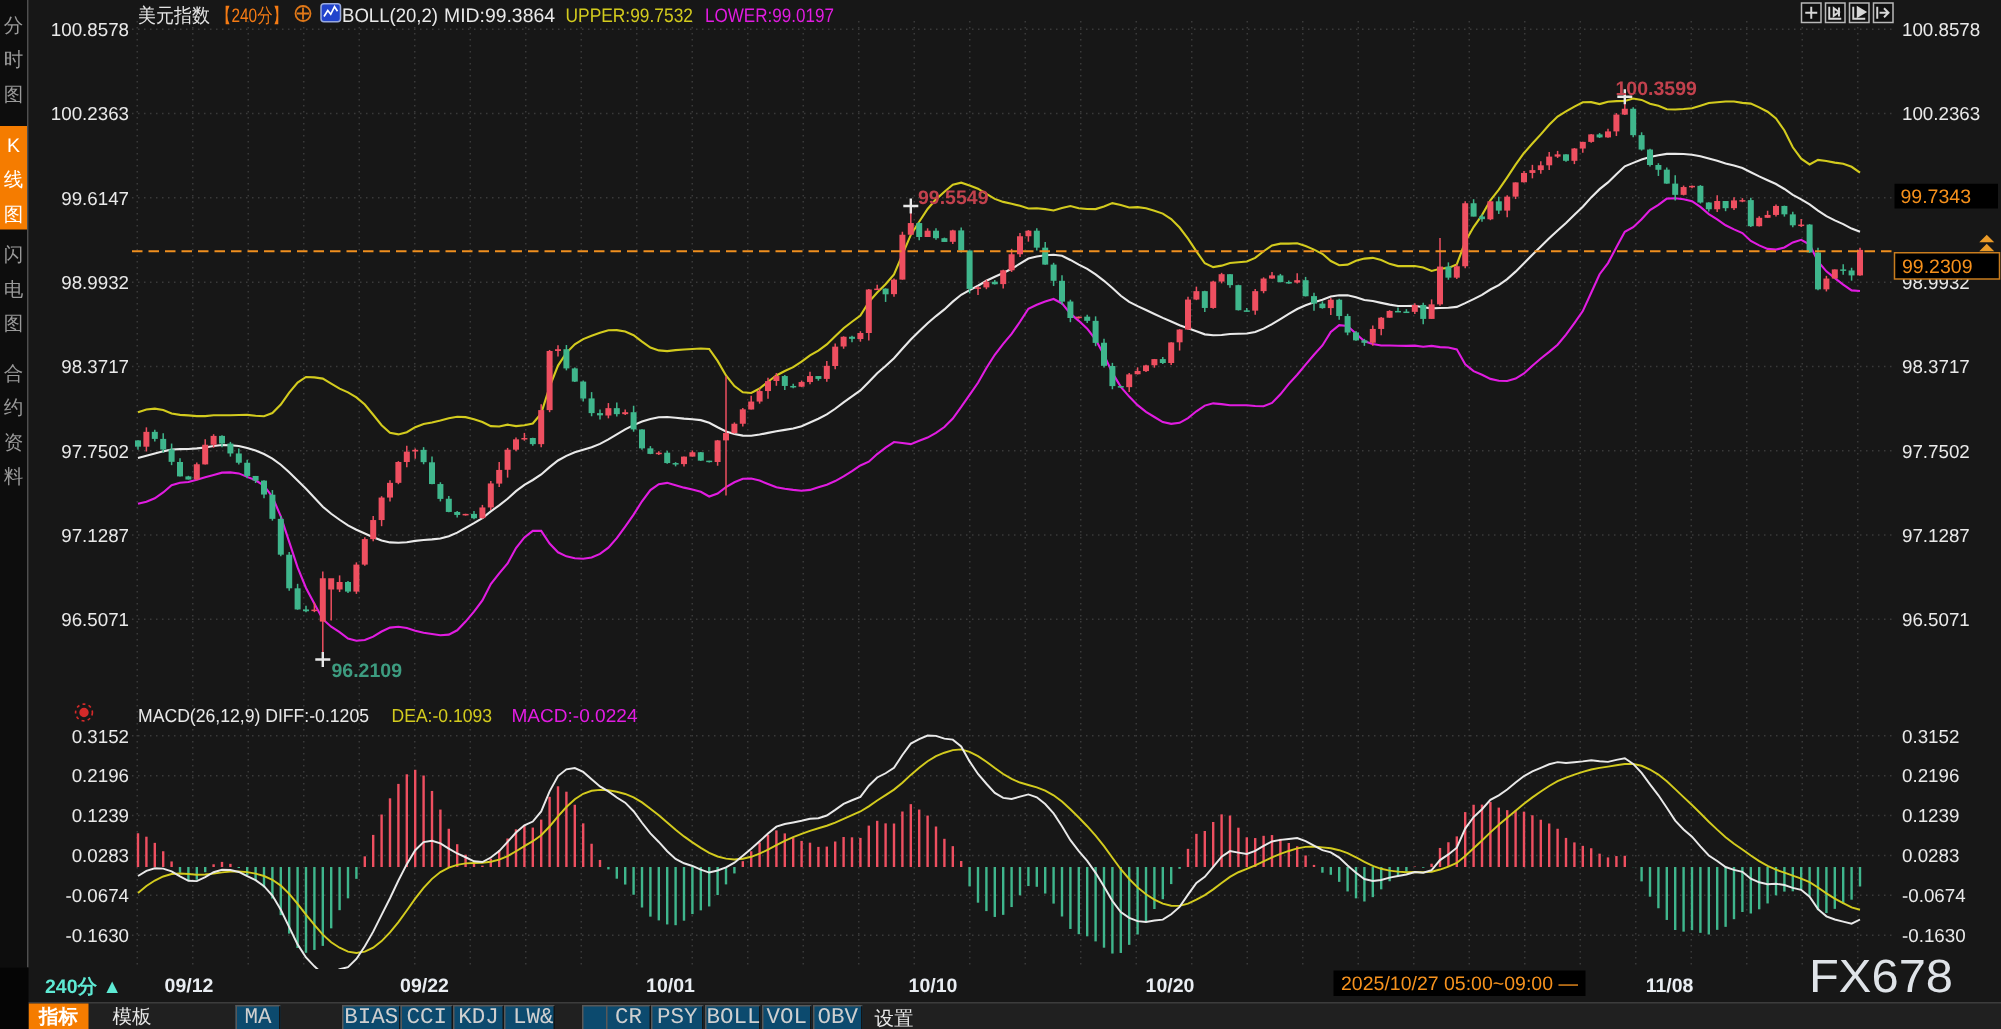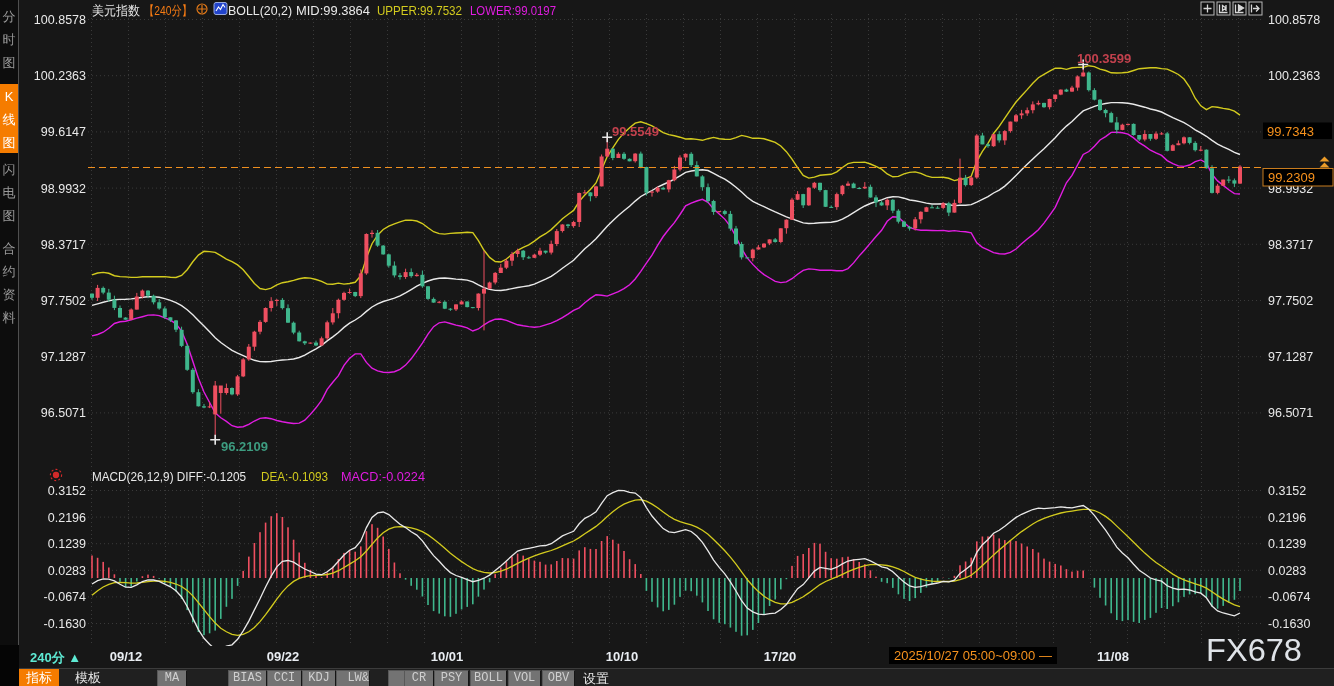--- a/index.html
+++ b/index.html
@@ -6,23 +6,23 @@
 #chart{position:absolute;left:0;top:0;}
 #sidebar{position:absolute;left:0;top:0;width:18px;height:645px;background:#0d0d0d;
   border-right:1px solid #4f4f4f;z-index:5;}
 .stab{position:absolute;left:0;width:18px;color:#9a9a9a;font-size:13px;line-height:23px;
   text-align:center;letter-spacing:0;}
 .stab span{display:block;}
 #ktab{background:#f57c00;color:#fff;}
 #botrow{position:absolute;left:0;top:668px;width:1334px;height:18px;background:#202020;
   border-top:1px solid #3c3c3c;z-index:6;}
 #blackcorner{position:absolute;left:0;top:645px;width:19px;height:41px;background:#050505;z-index:7;}
-.btn{position:absolute;top:1px;height:15px;background:#737373;border:1px solid #151515;
+.btn{position:absolute;top:1px;height:15px;background:#0c4a6e;border:1px solid #151515;
   border-top-color:#585858;border-left-color:#585858;color:#cfcfcf;
-  font-family:"Liberation Mono",monospace;font-size:12px;line-height:15px;text-align:center;}
+  font-family:"Liberation Mono",monospace;font-size:15px;line-height:15px;text-align:center;}
 .tabz{position:absolute;top:0;height:18px;font-size:13px;line-height:18px;text-align:center;
   color:#e8e8e8;}
 #datelabels{position:absolute;left:0;top:646px;width:1334px;height:22px;z-index:4;}
 .dl{position:absolute;top:3px;color:#e9edf2;font-size:13px;font-weight:bold;transform:translateX(-50%);}
 #d240{position:absolute;left:30px;top:3px;color:#5eead4;font-size:13px;font-weight:bold;}
 #dbox{position:absolute;left:889px;top:1px;background:#000;color:#f6921e;font-size:13px;
   padding:1px 5px;}
 </style></head><body>
 <div id="app">
 <svg id="chart" width="1334" height="686" viewBox="0 0 1334 686" xmlns="http://www.w3.org/2000/svg" font-family="Liberation Sans, sans-serif">
@@ -801,28 +801,28 @@
         <span>约</span>
         <span>资</span>
         <span>料</span>
       </div>
 </div>
 <div id="datelabels">
  <div class="dl" style="left:126px">09/12</div>
  <div class="dl" style="left:283px">09/22</div>
  <div class="dl" style="left:447px">10/01</div>
  <div class="dl" style="left:622px">10/10</div>
- <div class="dl" style="left:780px">17/20</div>
+ <div class="dl" style="left:780px">10/20</div>
  <div class="dl" style="left:1113px">11/08</div>
  <div id="d240">240分 ▲</div>
  <div id="dbox">2025/10/27 05:00~09:00 —</div>
 </div>
 <div id="blackcorner"></div>
 <div id="botrow">
- <div class="tabz" style="left:19px;width:40px;background:#f57c00;color:#fff;">指标</div>
+ <div class="tabz" style="left:19px;width:40px;background:#f57c00;color:#fff;font-weight:bold;">指标</div>
  <div class="tabz" style="left:61px;width:40px;text-align:right;">模板</div>
  <div class="tabz" style="left:103px;width:56px;color:#f6791c;margin-top:33px;">VIP指标</div>
  <div class="btn" style="left:157px;width:28px;">MA</div>
  <div class="btn" style="left:187px;width:39px;margin-left:42px;">MACD</div>
  <div class="btn" style="left:228px;width:37px;">BIAS</div>
  <div class="btn" style="left:267px;width:33px;">CCI</div>
  <div class="btn" style="left:302px;width:32px;">KDJ</div>
  <div class="btn" style="left:336px;width:32px;text-align:right;">LW&amp;</div>
  <div class="btn" style="left:388px;width:30px;padding-left:22px;">RSI</div>
  <div class="btn" style="left:404px;width:28px;">CR</div>

